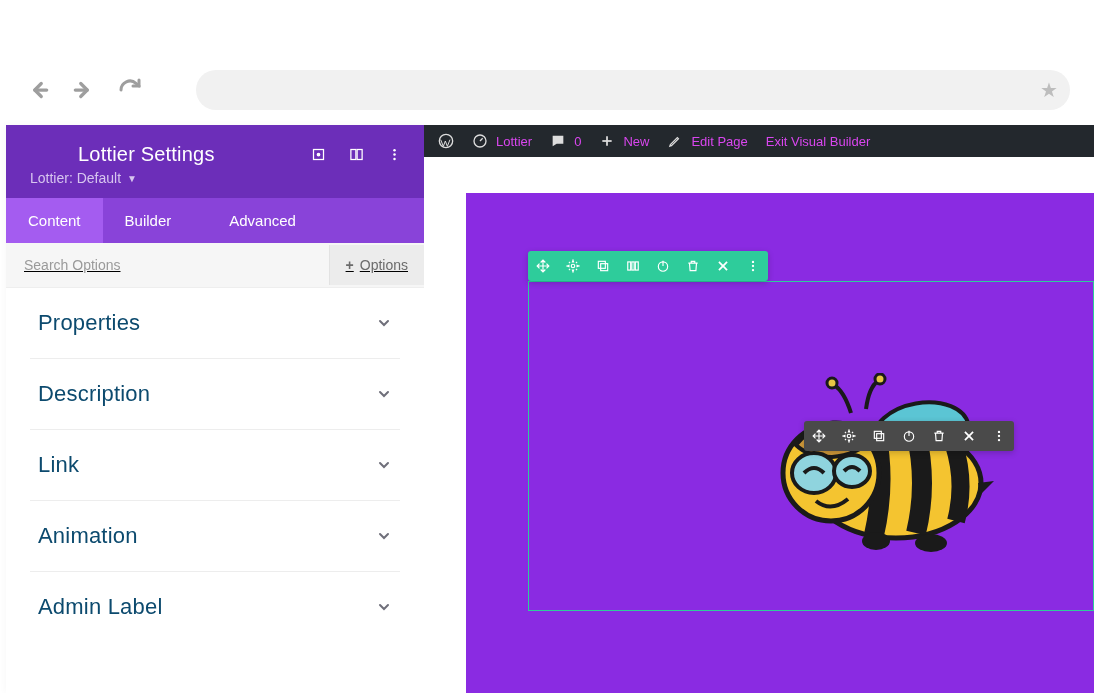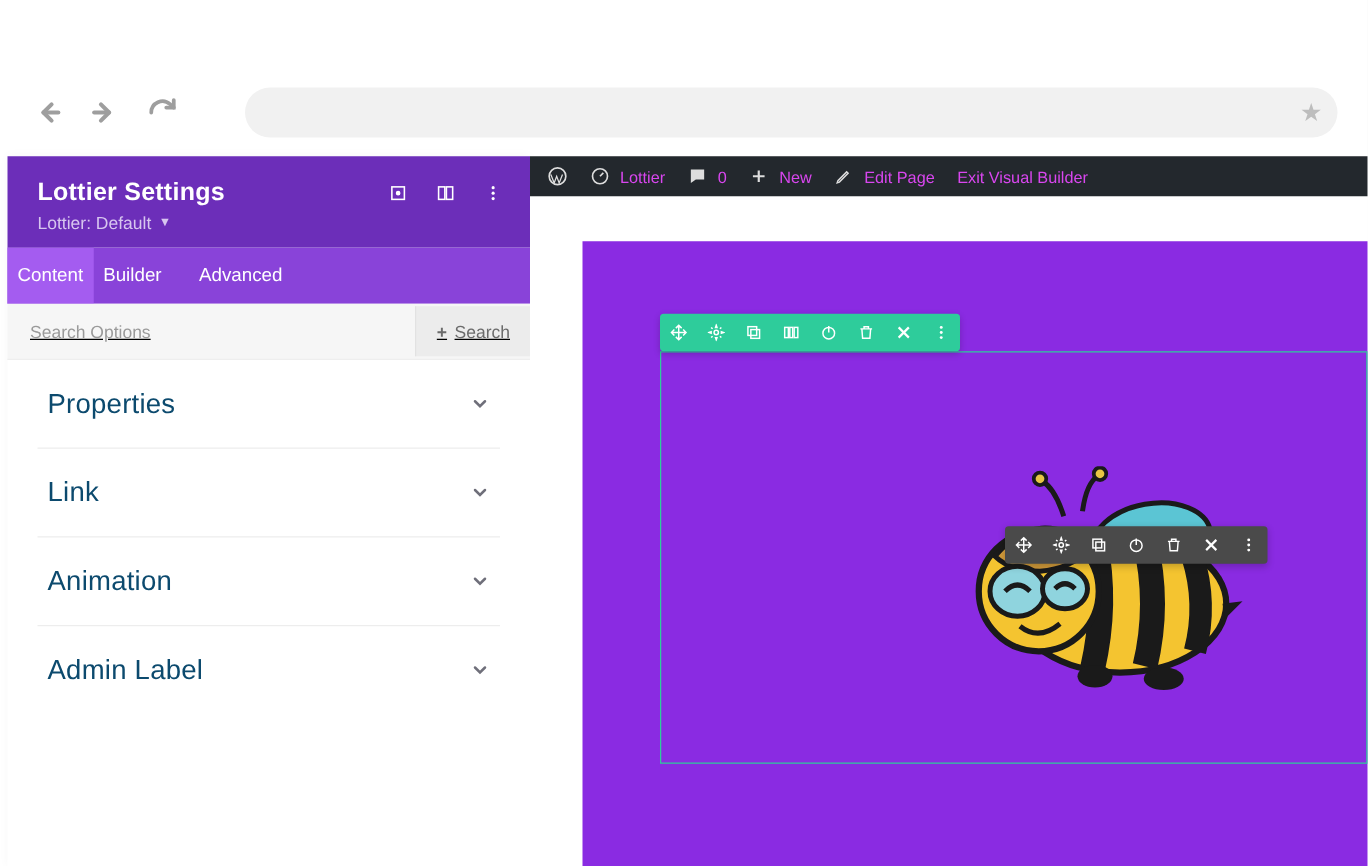--- a/index.html
+++ b/index.html
@@ -12,28 +12,28 @@
     .browser-toolbar .arrow-icon, .browser-toolbar .reload-icon { width: 28px; height: 28px; color: #9e9e9e; display:flex; align-items:center; justify-content:center; }
     .url-bar { flex: 1; height: 40px; background: #f1f1f1; border-radius: 20px; margin-left: 30px; position: relative; display:flex; align-items:center; justify-content:flex-end; padding-right:12px; }
     .star-icon { color: #bdbdbd; font-size: 20px; }
 
     .app-surface { position: absolute; top: 125px; left: 6px; right: 0; bottom: 0; display: flex; }
 
     
     .settings-panel { width: 418px; height: 100%; background: #fff; display: flex; flex-direction: column; box-shadow: 0 0 8px rgba(0,0,0,.04); }
     .panel-header { background: #6c2eb9; color: #fff; padding: 18px 22px 12px 24px; position: relative; }
     .panel-title-row { display: flex; align-items: center; justify-content: space-between; }
-    .panel-title { font-size: 20px; font-weight: 700; letter-spacing: .2px; }
+    .panel-title { font-size: 20px; font-weight: 400; letter-spacing: .2px; margin-left: 48px; }
     .panel-header-icons { display: flex; gap: 22px; align-items: center; }
     .panel-header-icons .hi { width: 16px; height: 16px; display:inline-flex; align-items:center; justify-content:center; color:#fff; }
     .preset-row { display:flex; align-items:center; gap:6px; margin-top:4px; color:#d7c5ef; font-size:14px; }
     .preset-caret { font-size:10px; }
 
     .tabs { display:flex; background:#8943d9; }
-    .tab { flex:0 0 auto; padding:14px 8px; color:#fff; font-size:15px; font-weight:500; cursor:pointer; }
+    .tab { flex:0 0 auto; padding:14px 22px; color:#fff; font-size:15px; font-weight:500; cursor:pointer; }
     .tab.active { background:#a45cf0; }
     .tab:nth-child(3){ margin-left:14px; }
 
     .search-row { display:flex; align-items:center; justify-content:space-between; background:#f6f6f6; border-bottom:1px solid #eee;text-decoration:underline; }
     .search-label { color:#9a9a9a; font-size:14px; padding:14px 18px; flex:1; }
     .filter-btn { display:flex; align-items:center; gap:6px; color:#6b6b6b; font-size:14px; background:#ececec; padding:12px 16px; border-left:1px solid #e2e2e2; }
     .filter-plus { font-size:14px; font-weight:600; }
 
     .accordion { flex:1; overflow:auto; padding:0 24px; }
     .acc-item { display:flex; align-items:center; justify-content:space-between; padding:22px 8px; border-bottom:1px solid #ededed; }
@@ -130,27 +130,35 @@
       <div class="tabs">
         <div class="tab active">Content</div>
         <div class="tab">Builder</div>
         <div class="tab">Advanced</div>
       </div>
 
       <div class="search-row">
         <div class="search-label">Search Options</div>
         <div class="filter-btn">
           <span class="filter-plus">+</span>
-          <span>Search</span>
+          <span>Options</span>
         </div>
       </div>
 
       <div class="accordion">
         <div class="acc-item">
           <span class="acc-label">Properties</span>
+          <span class="acc-chevron">
+              <svg width="16" height="16" viewBox="0 0 24 24" fill="none" stroke="currentColor" stroke-width="3" stroke-linecap="round">
+                <polyline points="6 9 12 15 18 9"></polyline>
+              </svg>
+            </span>
+        </div>
+        <div class="acc-item">
+          <span class="acc-label">Description</span>
           <span class="acc-chevron">
               <svg width="16" height="16" viewBox="0 0 24 24" fill="none" stroke="currentColor" stroke-width="3" stroke-linecap="round">
                 <polyline points="6 9 12 15 18 9"></polyline>
               </svg>
             </span>
         </div>
         <div class="acc-item">
           <span class="acc-label">Link</span>
           <span class="acc-chevron">
               <svg width="16" height="16" viewBox="0 0 24 24" fill="none" stroke="currentColor" stroke-width="3" stroke-linecap="round">

